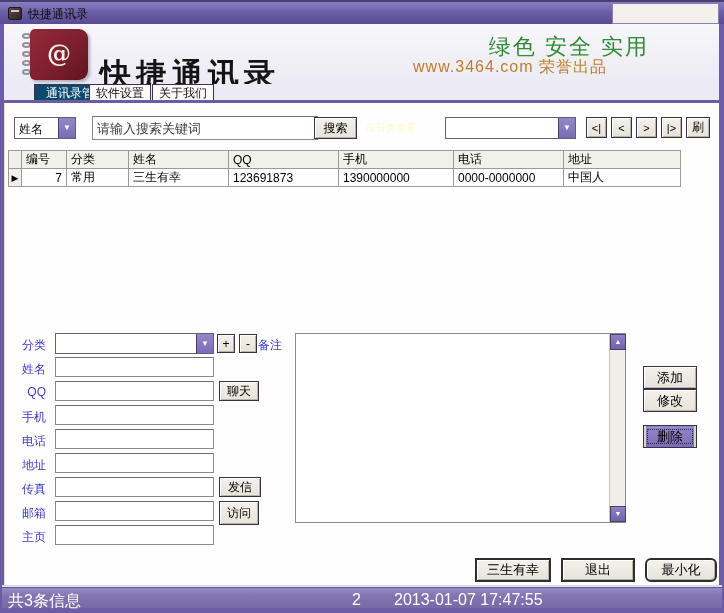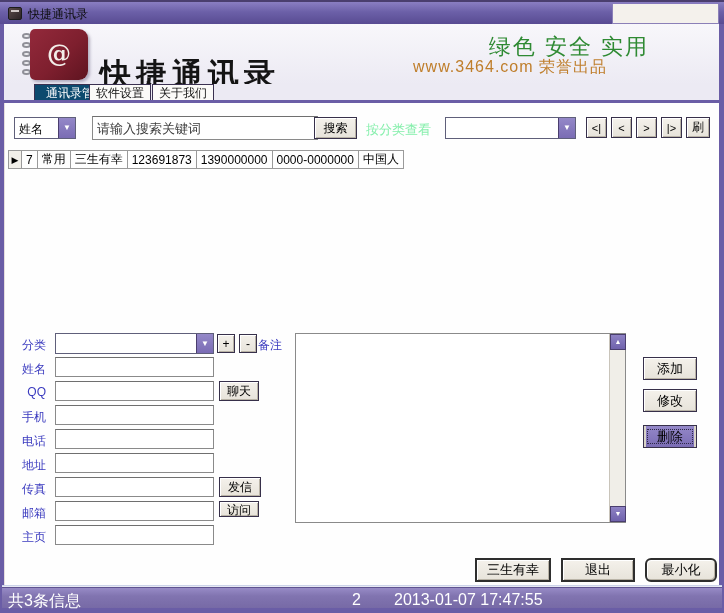--- a/index.html
+++ b/index.html
@@ -131,33 +131,43 @@
   <div class="tab-underline"></div>
 
   <div class="content"></div>
 
   <div class="combo" style="left:14px;top:117px;width:62px;">
     <div class="combo-value">姓名</div>
     <div class="combo-arrow">▼</div>
   </div>
   <input class="field" style="left: 92px; top: 116px; width: 226px; height: 24px; font-size: 13px;" placeholder="请输入搜索关键词">
   <button class="btn" style="left:314px;top:117px;width:43px;height:22px;">搜索</button>
-  <div style="position:absolute;left:366px;top:121px;font-size:13px;color:#86efac;">按分类查看</div>
+  <div style="position:absolute;left:366px;top:121px;font-size:10px;color:#fef9c3;">按分类查看</div>
   <div class="combo" style="left:445px;top:117px;width:131px;">
     <div class="combo-value"></div>
     <div class="combo-arrow">▼</div>
   </div>
   <button class="btn" style="left:586px;top:117px;width:21px;height:21px;font-size:11px;">&lt;|</button>
   <button class="btn" style="left:611px;top:117px;width:21px;height:21px;font-size:11px;">&lt;</button>
   <button class="btn" style="left:636px;top:117px;width:21px;height:21px;font-size:11px;">&gt;</button>
   <button class="btn" style="left:661px;top:117px;width:21px;height:21px;font-size:11px;">|&gt;</button>
   <button class="btn" style="left:686px;top:117px;width:24px;height:21px;">刷</button>
 
   <table class="grid">
     <tbody>
+        <tr>
+      <td class="hdr sel" style="width:13px;"></td>
+      <td class="hdr" style="width:45px;">编号</td>
+      <td class="hdr" style="width:62px;">分类</td>
+      <td class="hdr" style="width:100px;">姓名</td>
+      <td class="hdr" style="width:110px;">QQ</td>
+      <td class="hdr" style="width:115px;">手机</td>
+      <td class="hdr" style="width:110px;">电话</td>
+      <td class="hdr" style="width:117px;">地址</td>
+    </tr>
     <tr>
       <td class="sel">▶</td>
       <td class="c-num">7</td>
       <td>常用</td>
       <td>三生有幸</td>
       <td>123691873</td>
       <td>1390000000</td>
       <td>0000-0000000</td>
       <td>中国人</td>
     </tr>
@@ -187,35 +197,35 @@
 
   <div class="flabel" style="left:10px;top:457px;">地址</div>
   <input class="field" style="left: 55px; top: 453px; width: 159px;">
 
   <div class="flabel" style="left:10px;top:481px;">传真</div>
   <input class="field" style="left: 55px; top: 477px; width: 159px;">
   <button class="btn" style="left:219px;top:477px;width:42px;height:20px;">发信</button>
 
   <div class="flabel" style="left:10px;top:505px;">邮箱</div>
   <input class="field" style="left: 55px; top: 501px; width: 159px;">
-  <button class="btn" style="left:219px;top:501px;width:40px;height:16px;">访问</button>
+  <button class="btn" style="left:219px;top:501px;width:40px;height:24px;">访问</button>
 
   <div class="flabel" style="left:10px;top:529px;">主页</div>
   <input class="field" style="left: 55px; top: 525px; width: 159px;">
 
   <div class="flabel" style="left:252px;top:337px;width:30px;">备注</div>
   <div class="notes-wrap">
     <textarea class="notes-area" style=""></textarea>
     <div class="vscroll">
       <div class="sbtn" style="top:0;">▲</div>
       <div class="sbtn" style="bottom:0;">▼</div>
     </div>
   </div>
 
-  <button class="btn action-btn" style="left:643px;top:357px;">添加</button>
+  <button class="btn action-btn" style="left:643px;top:366px;">添加</button>
   <button class="btn action-btn" style="left:643px;top:389px;">修改</button>
   <button class="btn action-btn delete-btn" style="left:643px;top:425px;">删除</button>
 
   <button class="btn footer-btn" style="left:475px;top:558px;width:76px;">三生有幸</button>
   <button class="btn footer-btn" style="left:561px;top:558px;width:74px;">退出</button>
   <button class="btn footer-btn" style="left:645px;top:558px;width:72px;border-radius:6px;">最小化</button>
 
   <div class="separator"></div>
 
   <div class="statusbar">

